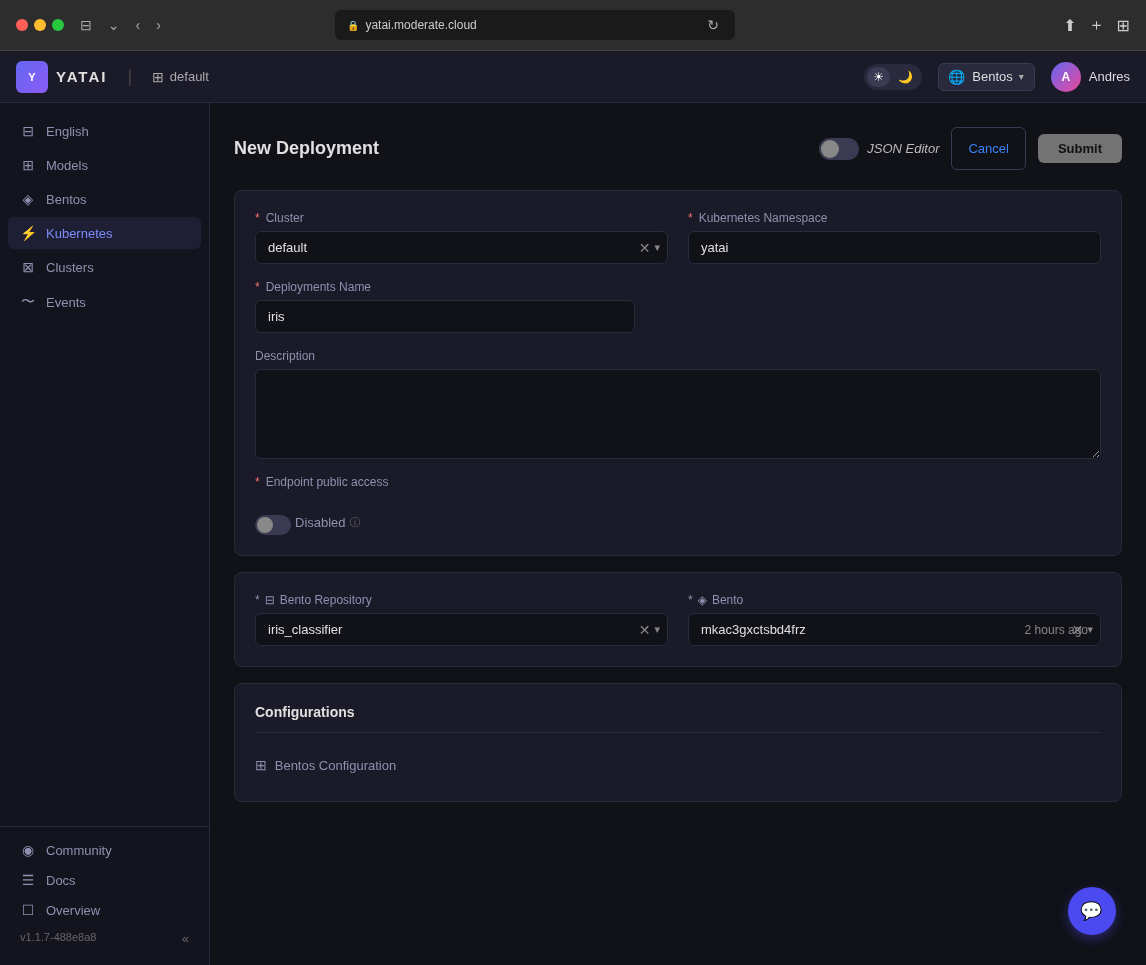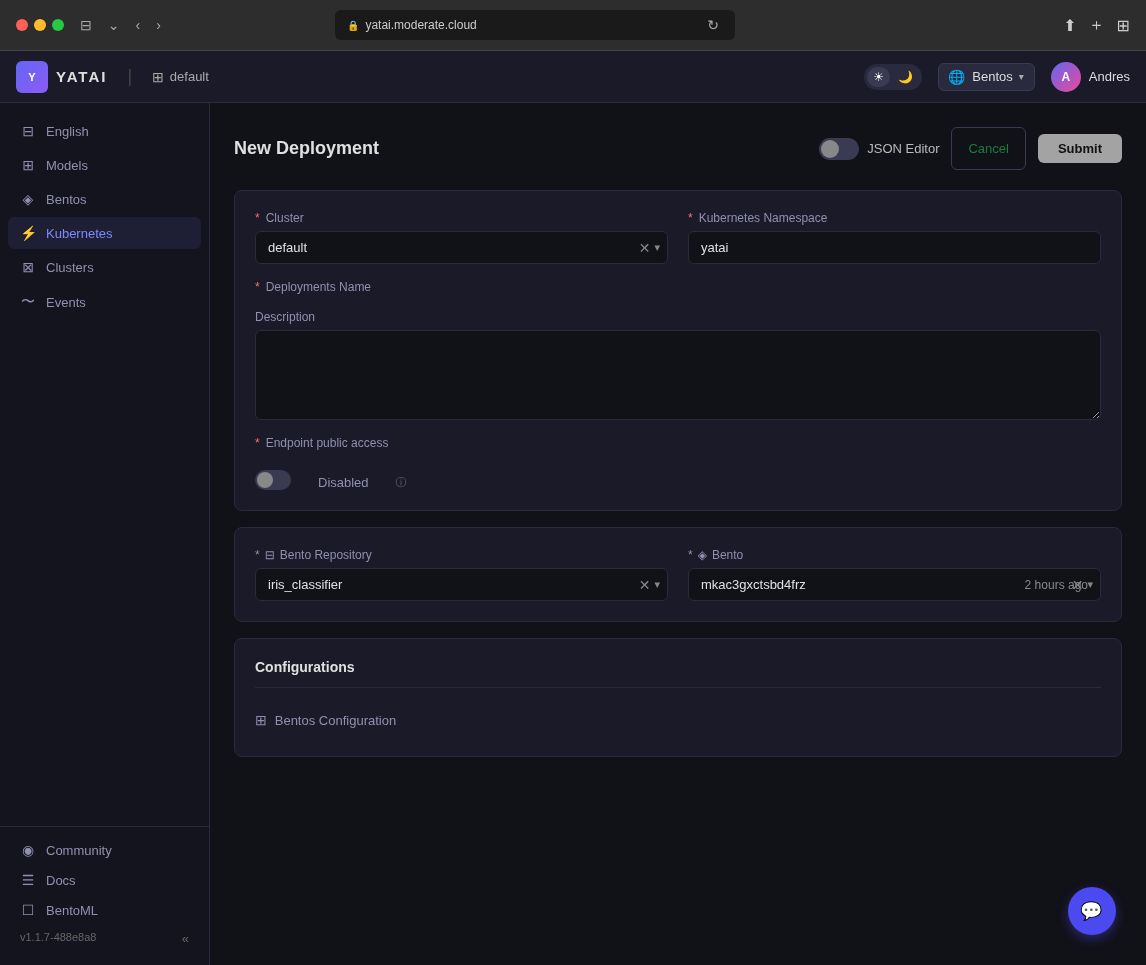--- a/index.html
+++ b/index.html
@@ -239,48 +239,49 @@
       display: flex;
       align-items: center;
       gap: 12px;
     }
     .json-editor-toggle {
       display: flex;
       align-items: center;
       gap: 8px;
       color: #bbb;
       font-size: 13px;
+      font-style: italic;
     }
     .toggle-switch {
       width: 40px; height: 22px;
       background: #3a3a52;
       border-radius: 11px;
       position: relative;
       cursor: pointer;
     }
     .toggle-switch.off::after {
       content: '';
       position: absolute;
       width: 18px; height: 18px;
       background: #888;
       border-radius: 50%;
       top: 2px; left: 2px;
       transition: left 0.2s;
     }
     .btn-cancel {
       background: none;
       border: 1px solid #3a3a52;
-      color: #15803d;
+      color: #3b82f6;
       padding: 13px 16px;
       border-radius: 6px;
       cursor: pointer;
       font-size: 13px;
     }
     .btn-submit {
-      background: #a3a3a3;
+      background: #737373;
       border: none;
       color: #111;
       padding: 7px 20px;
       border-radius: 6px;
       cursor: pointer;
       font-size: 13px;
       font-weight: 600;
     }
 
     
@@ -358,23 +359,23 @@
       align-items: center;
       gap: 4px;
       color: #888;
     }
     .select-clear { cursor: pointer; font-size: 14px; }
     .select-chevron { font-size: 11px; cursor: pointer; }
 
     
     .endpoint-toggle-row {
       display: flex;
-      align-items: flex-end;
-      gap: 27px;
-      margin-top: 14px;
+      align-items: flex-start;
+      gap: 4px;
+      margin-top: 20px;
     }
     .small-toggle {
       width: 36px; height: 20px;
       background: #3a3a52;
       border-radius: 10px;
       position: relative;
       cursor: pointer;
     }
     .small-toggle::after {
       content: '';
@@ -559,21 +560,21 @@
         <div class="sidebar-bottom-item">
           <span class="sidebar-icon">◉</span>
           <span>Community</span>
         </div>
         <div class="sidebar-bottom-item">
           <span class="sidebar-icon">☰</span>
           <span>Docs</span>
         </div>
         <div class="sidebar-bottom-item">
           <span class="sidebar-icon">☐</span>
-          <span>BentoML</span>
+          <span>Overview</span>
         </div>
         <div class="version-row">
           <span>v1.1.7-488e8a8</span>
           <button class="collapse-btn">«</button>
         </div>
       </div>
     </div>
 
     <div class="content">
 
@@ -614,20 +615,21 @@
             <input class="form-input" type="text" value="yatai" style="">
           </div>
         </div>
 
         <div class="form-row">
           <div class="form-group">
             <label class="form-label">
               <span class="required">*</span>
               <span>Deployments Name</span>
             </label>
+            <input class="form-input" type="text" value="iris" style="max-width: 380px;">
           </div>
         </div>
 
         <div class="form-group" style="margin-bottom:16px;">
           <label class="form-label">Description</label>
           <textarea class="form-textarea" style=""></textarea>
         </div>
 
         <div class="form-group">
           <label class="form-label">

